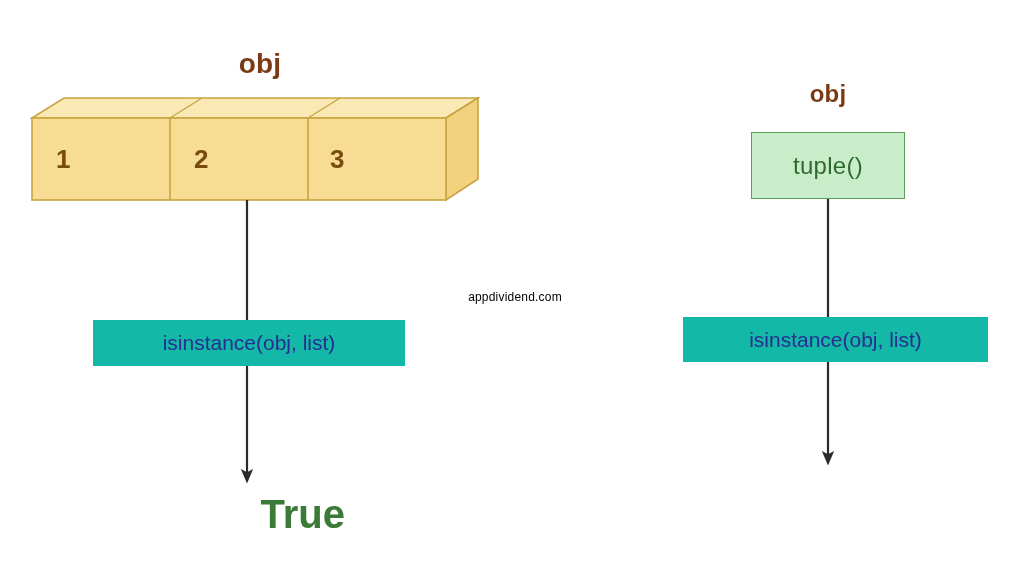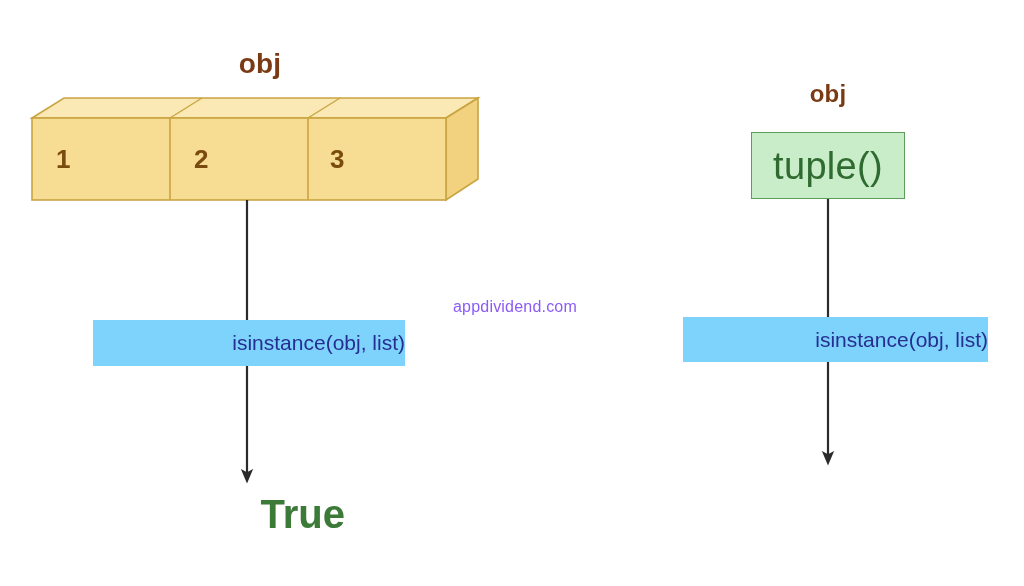--- a/index.html
+++ b/index.html
@@ -64,32 +64,32 @@
     width: 154px;
     height: 67px;
     background: #c9ecc9;
     border: 1.6px solid #5c9c5c;
     box-sizing: border-box;
     display: flex;
     align-items: center;
     justify-content: center;
   }
   #tuple-box .tuple-label {
-    font-size: 38px;
+    font-size: 24px;
     color: #2f6b30;
     line-height: 1;
     letter-spacing: 0.3px;
   }
 
   
   .call-label {
-    background: #7dd3fc;
+    background: #14b8a6;
     display: flex;
     align-items: center;
-    justify-content: flex-end;
+    justify-content: center;
     color: #262f91;
     font-size: 21px;
     box-sizing: border-box;
     white-space: nowrap;
   }
   #call-label-left  { left: 93px;  top: 320px; width: 312px; height: 46px; }
   #call-label-right { left: 683px; top: 317px; width: 305px; height: 45px; }
 
   
   #arrow-layer {
@@ -104,25 +104,25 @@
     font-weight: bold;
     text-align: right;
     white-space: nowrap;
   }
   #result-true  { left: 145px; top: 492px; width: 200px; color: #3c7a38; }
   #result-false { left: 718px; top: 472px; width: 200px; color: #c41326; }
 
   
   #watermark {
     left: 415px;
-    top: 298px;
+    top: 290px;
     width: 200px;
     text-align: center;
-    font-size: 16px;
-    color: #8b5cf6;
+    font-size: 12px;
+    color: #000000;
     letter-spacing: 0.2px;
     white-space: nowrap;
   }
 </style>
 </head>
 <body>
 
 <div class="stage">
 
   <div class="abs obj-title" id="obj-title-left">obj</div>

